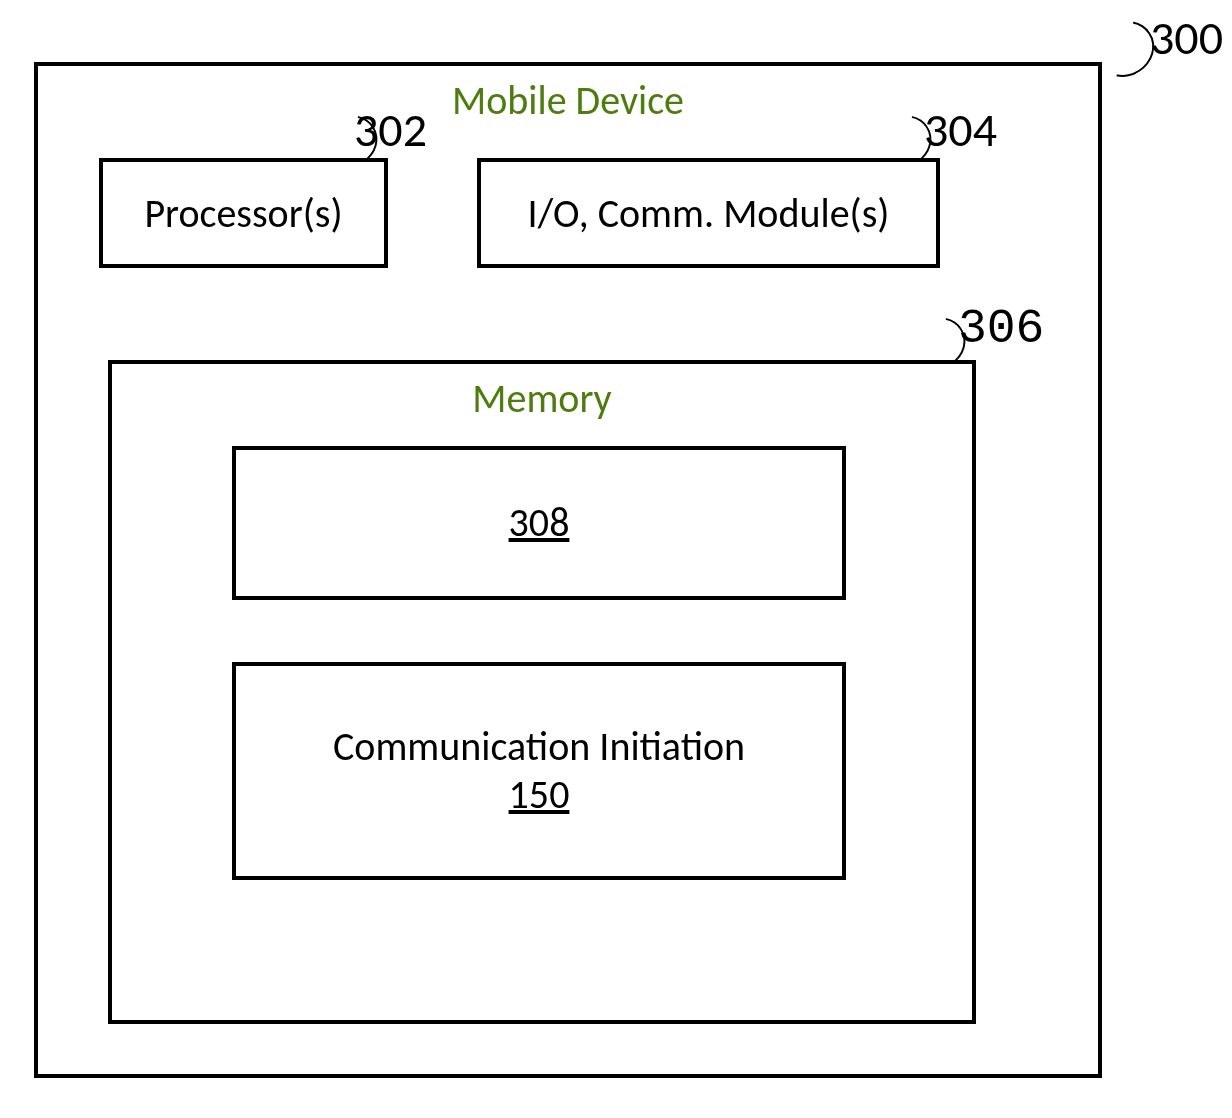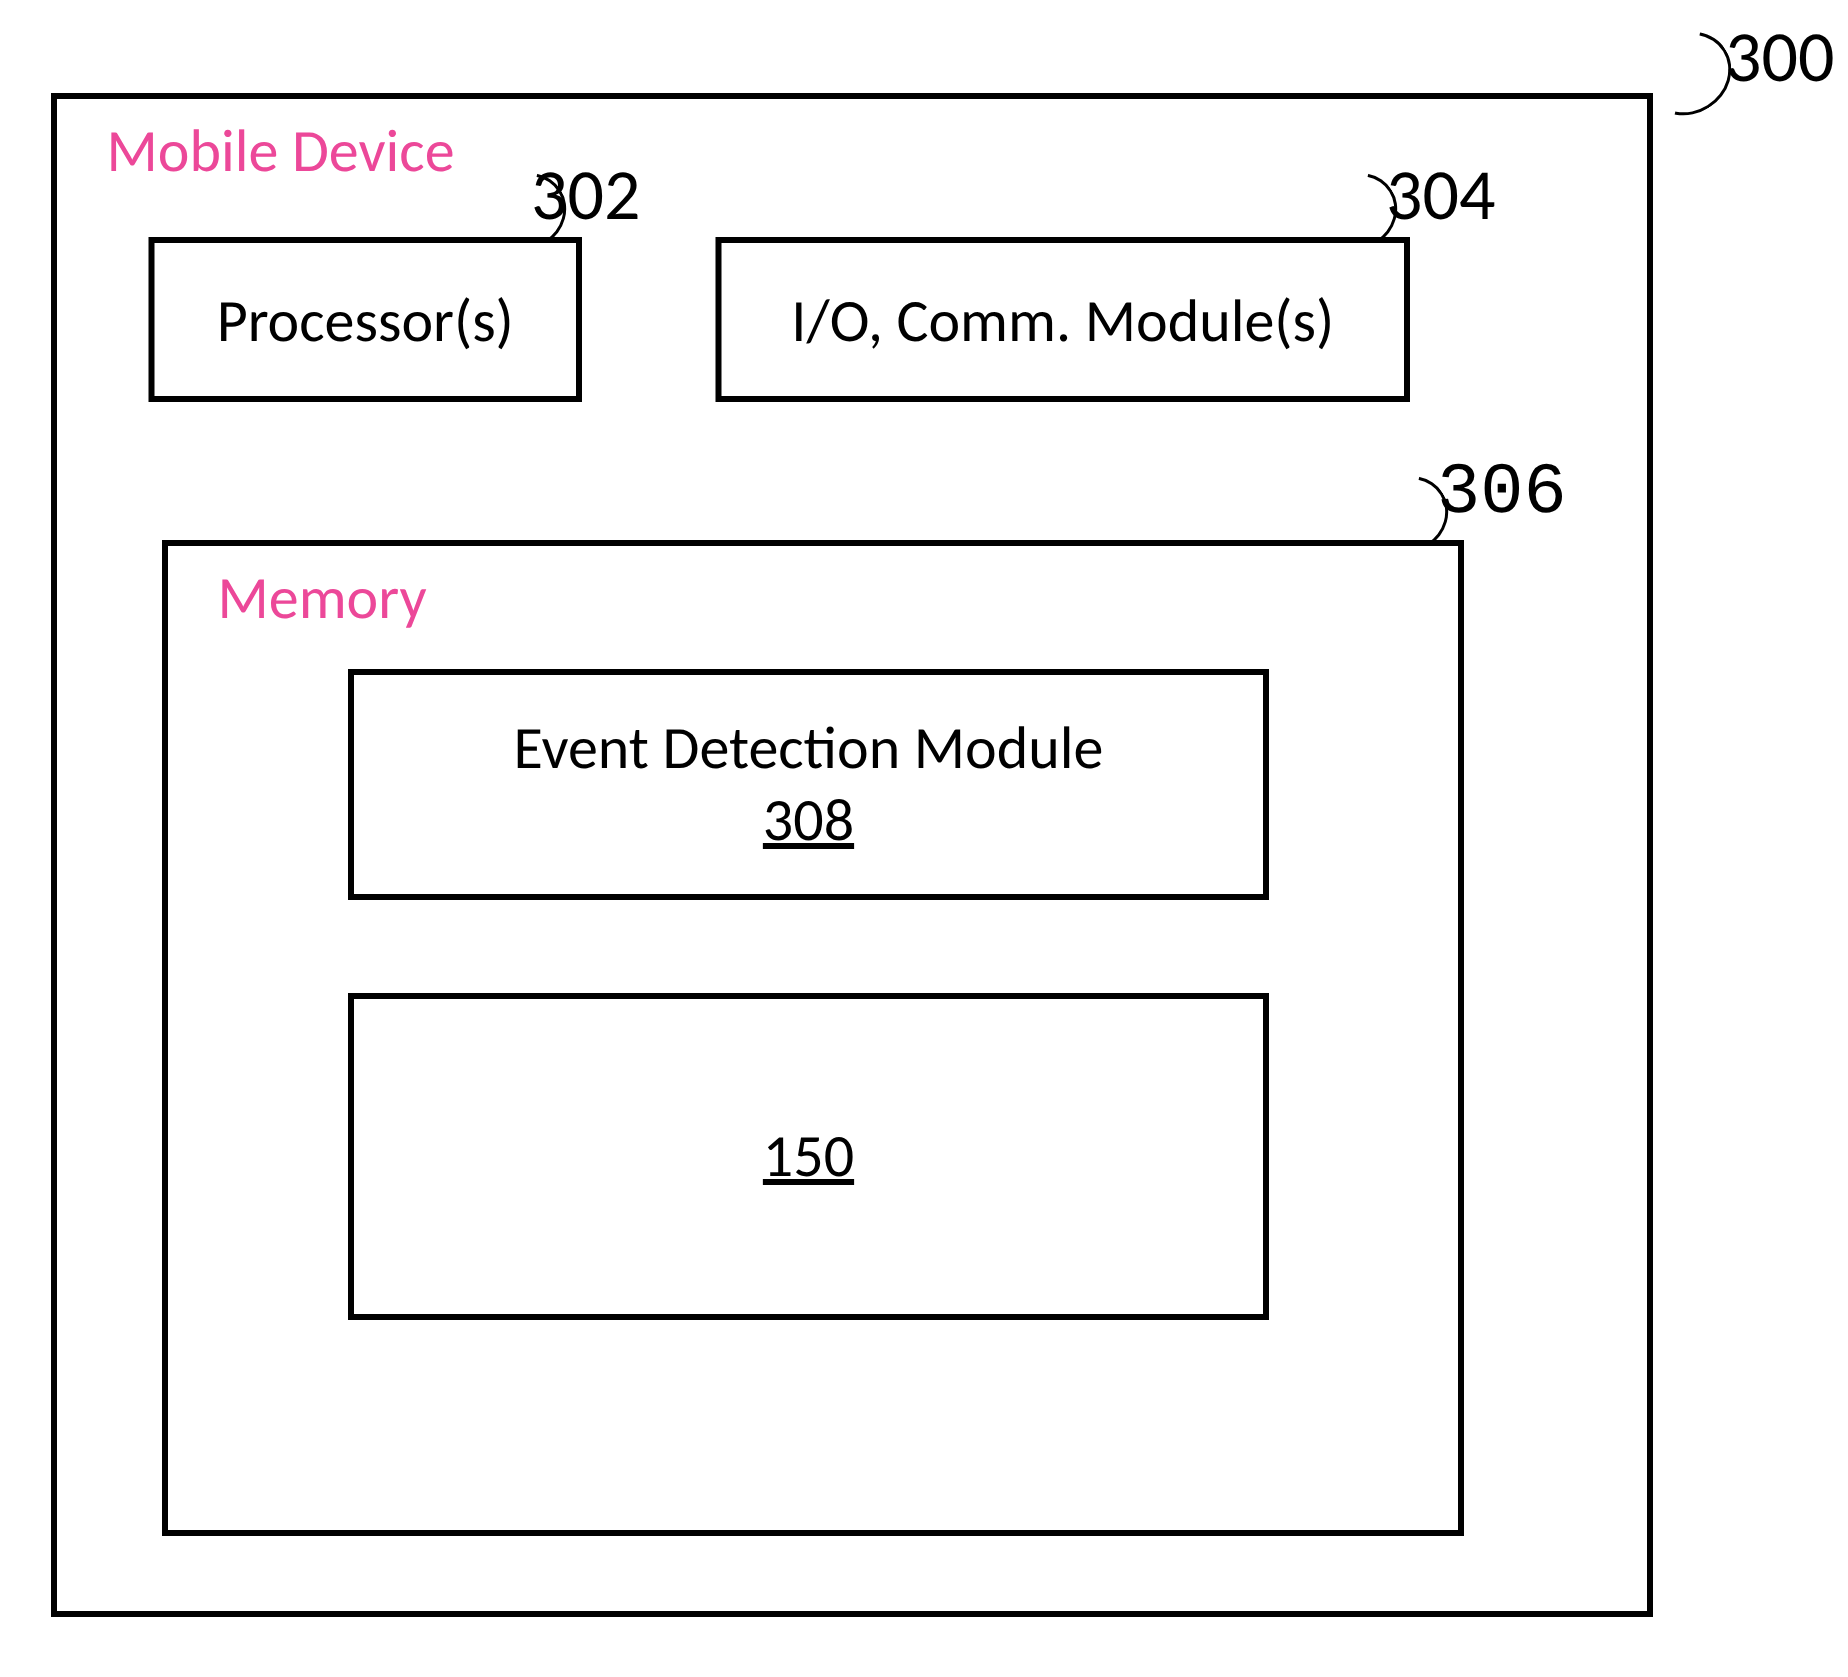--- a/index.html
+++ b/index.html
@@ -30,23 +30,22 @@
       border: 4px solid #000;
       background: #fff;
       text-align: center;
       font-size: 40px;
       color: #000;
     }
     .title {
       position: absolute;
       font-size: 40px;
       width: 100%;
-      text-align: left;
-      color: #ec4899;
-      margin-left: 33px;
+      text-align: center;
+      color: #4d7c0f;
     }
     .underline { text-decoration: underline; }
     .multi-line {
       display: flex;
       flex-direction: column;
       justify-content: center;
       align-items: center;
       height: 100%;
       line-height: 1.2;
     }
@@ -80,22 +79,22 @@
 </div>
 
 <div class="leader" style="left:912px; top:318px; width:54px; height:50px;"></div>
 <div class="ref-label" style="left:958px; top:302px;font-family:Liberation Mono, monospace;">306</div>
 <div class="box" style="left:108px; top:360px; width:868px; height:664px;">
   <div class="title" style="top:10px;">Memory</div>
 </div>
 
 <div class="box" style="left:232px; top:446px; width:614px; height:154px;">
   <div class="multi-line">
-    <div>Event Detection Module</div>
     <div class="underline">308</div>
   </div>
 </div>
 
 <div class="box" style="left:232px; top:662px; width:614px; height:218px;">
   <div class="multi-line">
+    <div>Communication Initiation</div>
     <div class="underline">150</div>
   </div>
 </div>
 
 </body></html>

